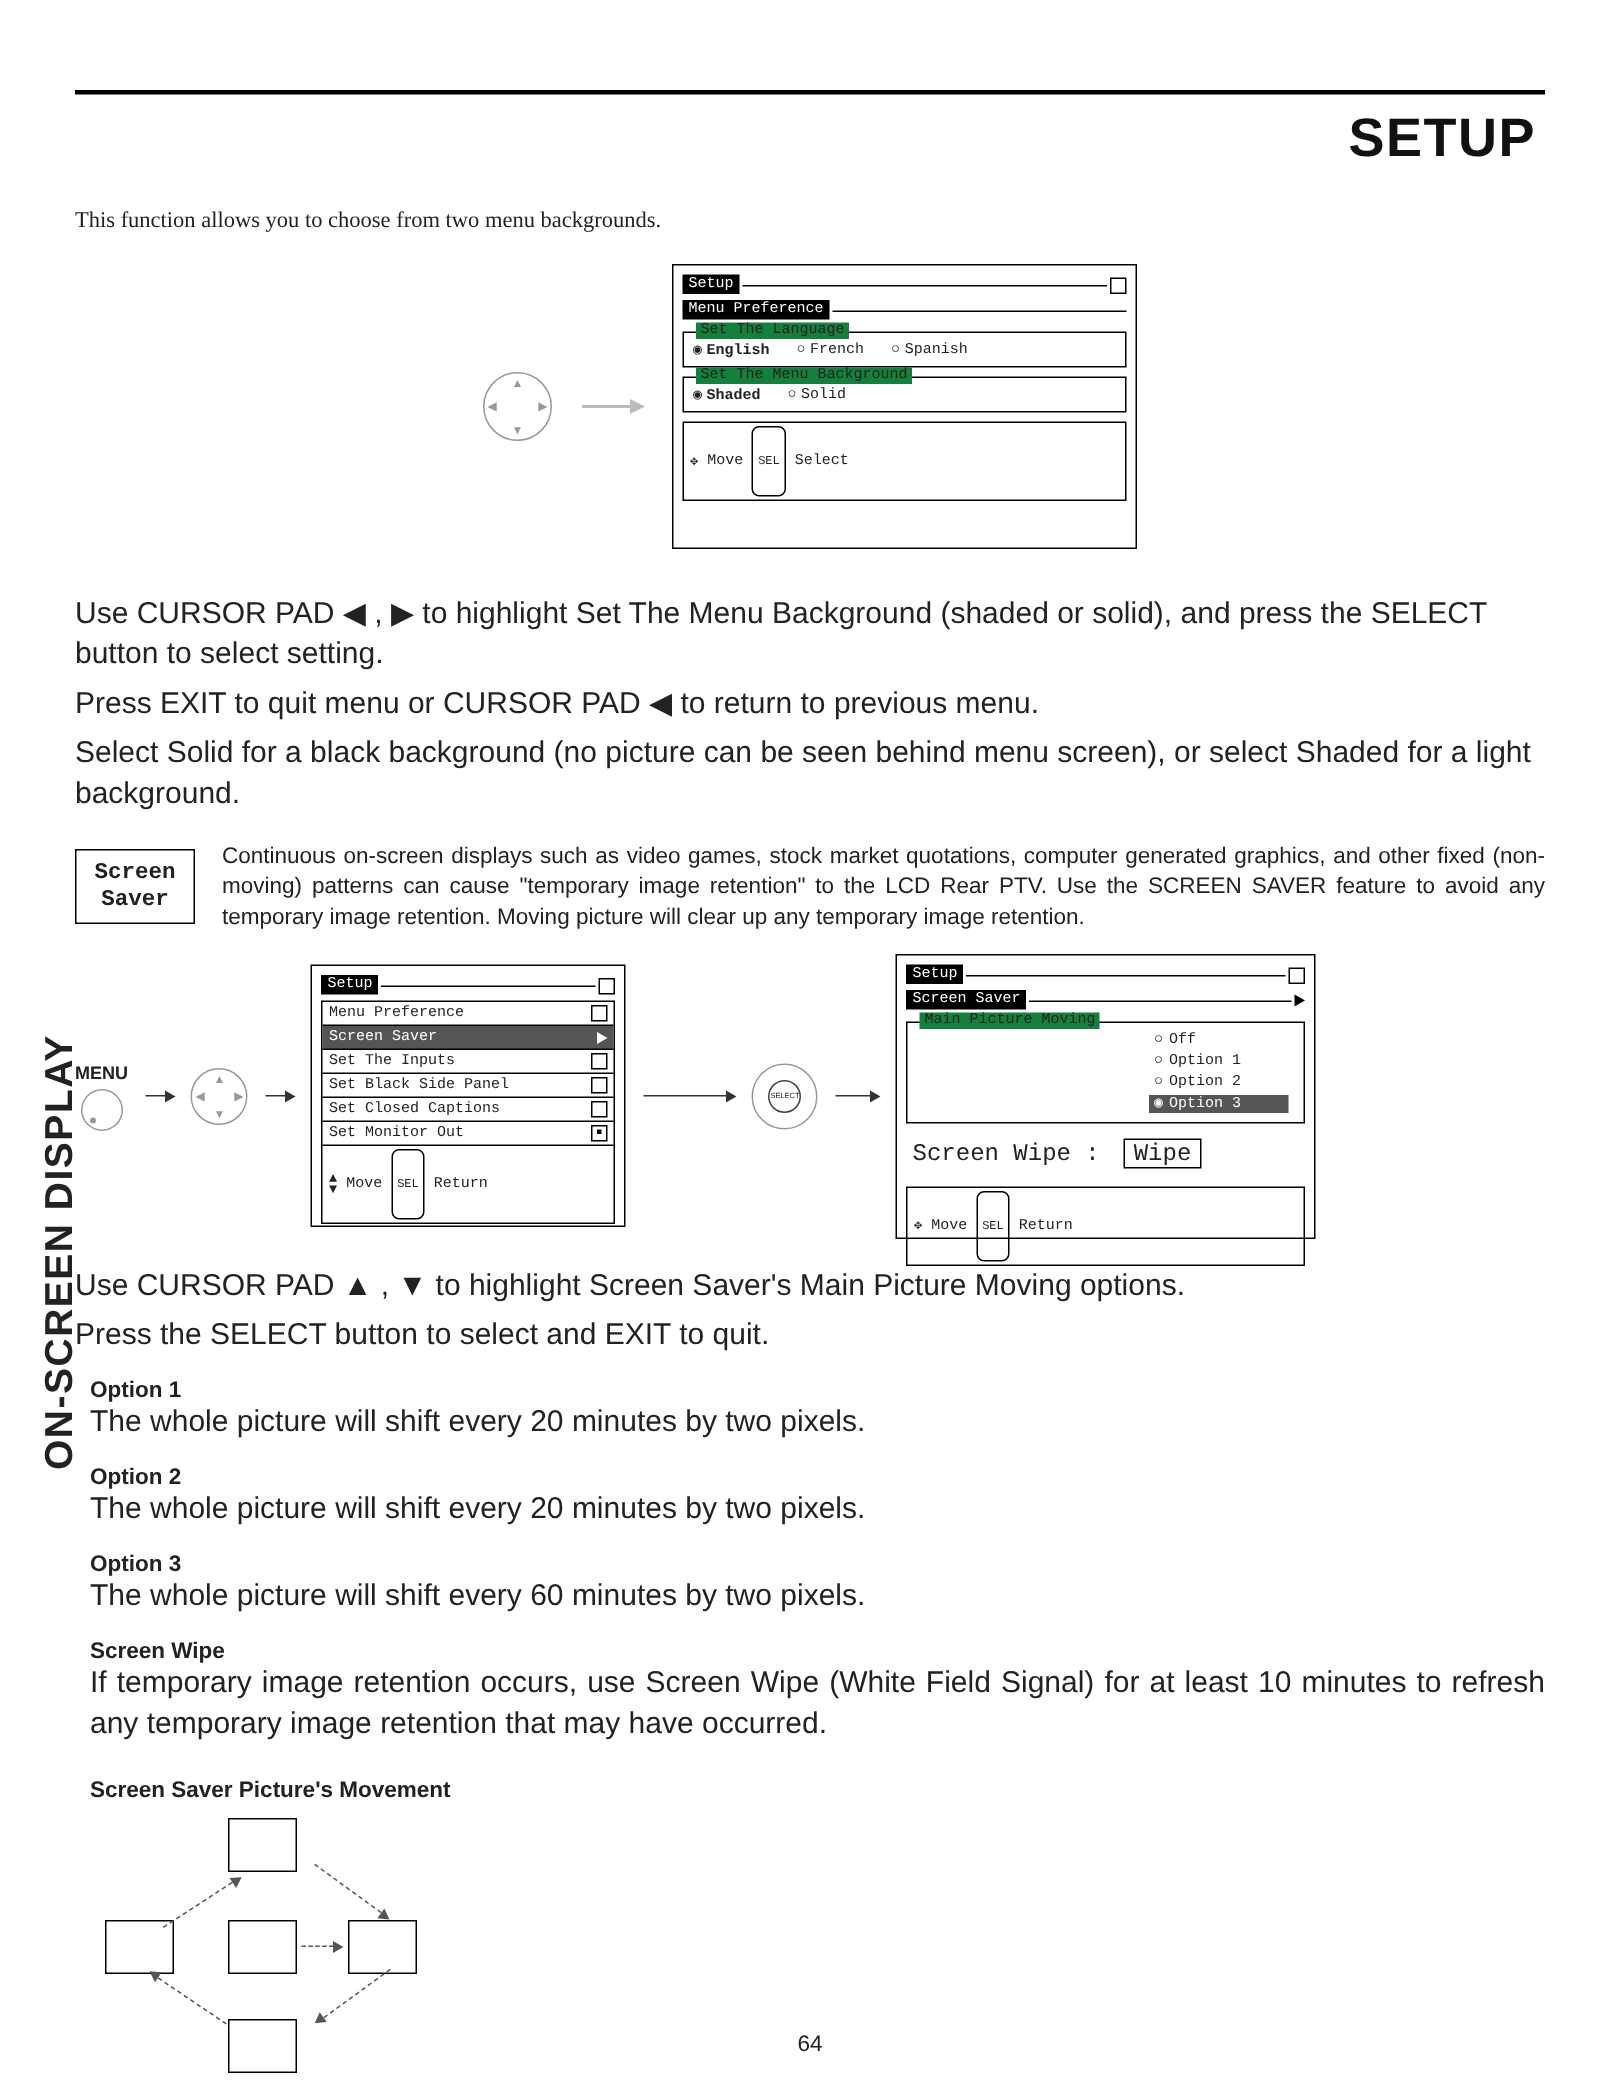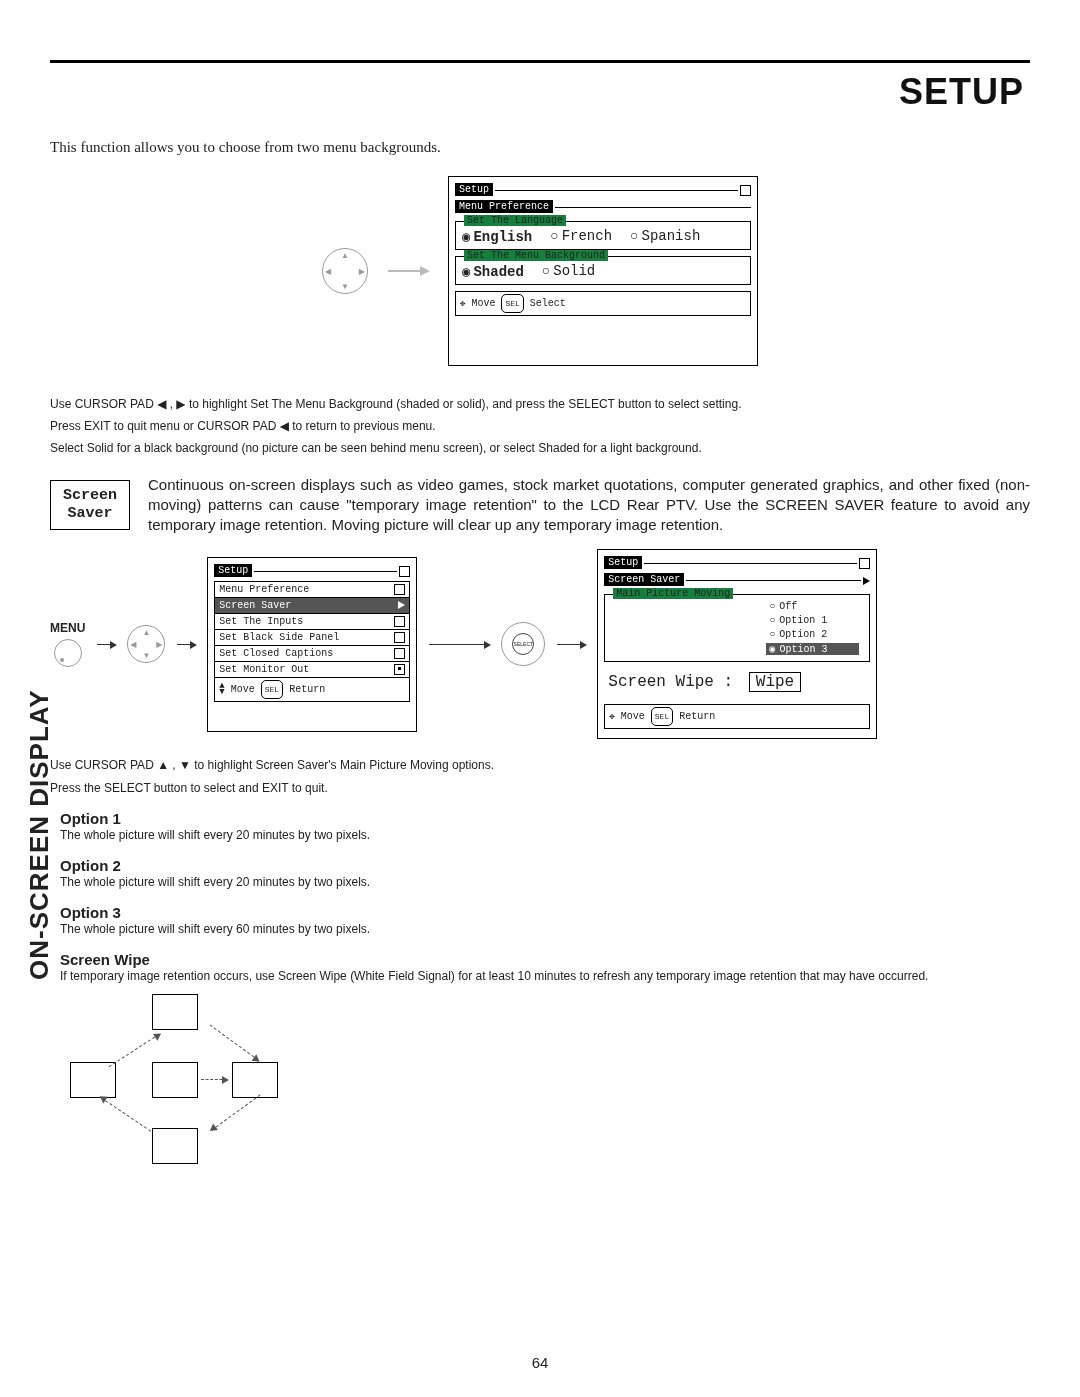--- a/index.html
+++ b/index.html
@@ -154,21 +154,21 @@
     margin-top: 6px;
   }
   .fieldset-mock .legend {
     position: absolute;
     top: -7px;
     left: 8px;
     background: #15803d;
     padding: 0 3px;
     font-size: 10px;
   }
-  .opt-row { display: flex; gap: 18px; font-size: 14px; }
+  .opt-row { display: flex; gap: 18px; font-size: 10px; }
   .opt-row span::before {
     content: "○";
     margin-right: 3px;
   }
   .opt-row span.selected::before {
     content: "◉";
   }
   .opt-row span.selected { font-weight: bold; }
   .hint-bar {
     border: 1px solid #000;
@@ -179,24 +179,24 @@
     gap: 6px;
     margin-top: 6px;
   }
   .hint-icon {
     font-size: 9px;
   }
   .sel-icon {
     border: 1px solid #000;
     border-radius: 5px;
     font-size: 8px;
-    padding: 4px 3px;
+    padding: 18px 3px;
   }
   .body-text {
-    font-size: 12px;
+    font-size: 20px;
     line-height: 1.35;
     margin: 6px 0;
   }
   .row2 {
     display: flex;
     align-items: center;
     gap: 18px;
     margin-top: 18px;
   }
   .row2 .section-label-box { width: 150px; }
@@ -555,20 +555,21 @@
 
     <div class="heading-small">Option 2</div>
     <div class="body-text" style="margin-top:0;">The whole picture will shift every 20 minutes by two pixels.</div>
 
     <div class="heading-small">Option 3</div>
     <div class="body-text" style="margin-top:0;">The whole picture will shift every 60 minutes by two pixels.</div>
 
     <div class="heading-small">Screen Wipe</div>
     <div class="body-text" style="margin-top:0; text-align:justify;">If temporary image retention occurs, use Screen Wipe (White Field Signal) for at least 10 minutes to refresh any temporary image retention that may have occurred.</div>
 
+    <div class="heading-small" style="margin-top:22px;">Screen Saver Picture's Movement</div>
 
     <div class="movement-diagram">
       <div class="mbox top"></div>
       <div class="mbox left"></div>
       <div class="mbox center"></div>
       <div class="mbox right"></div>
       <div class="mbox bottom"></div>
       <div class="dash-arrow da1"></div>
       <div class="dash-diag dd1"></div>
       <div class="dash-diag dd2"></div>

